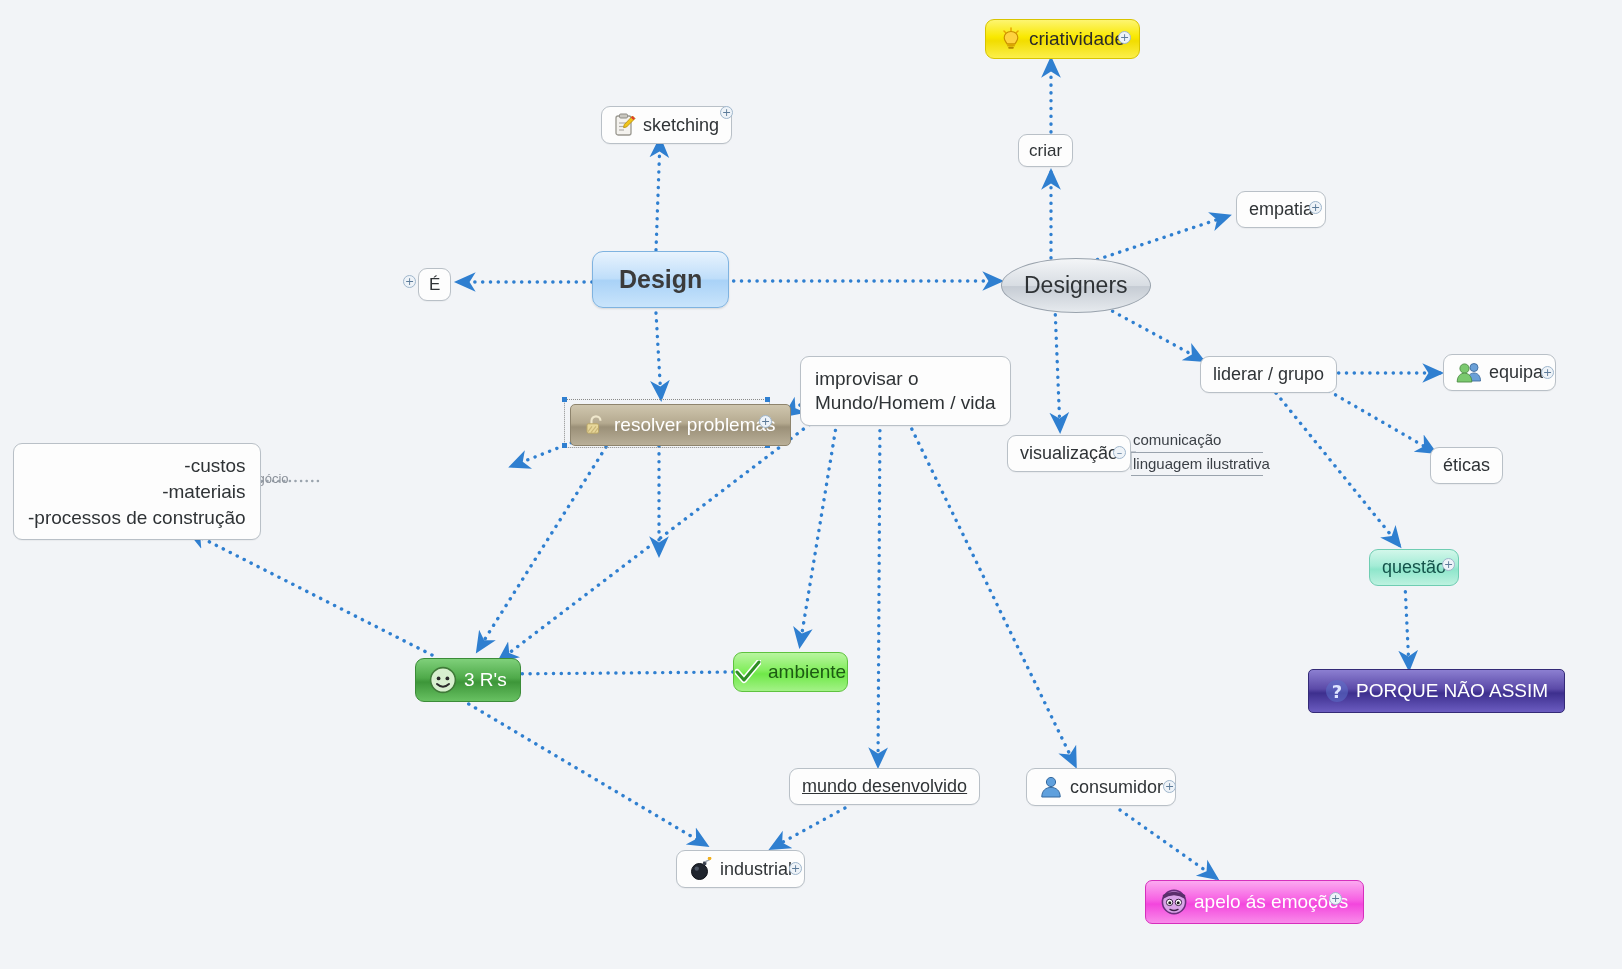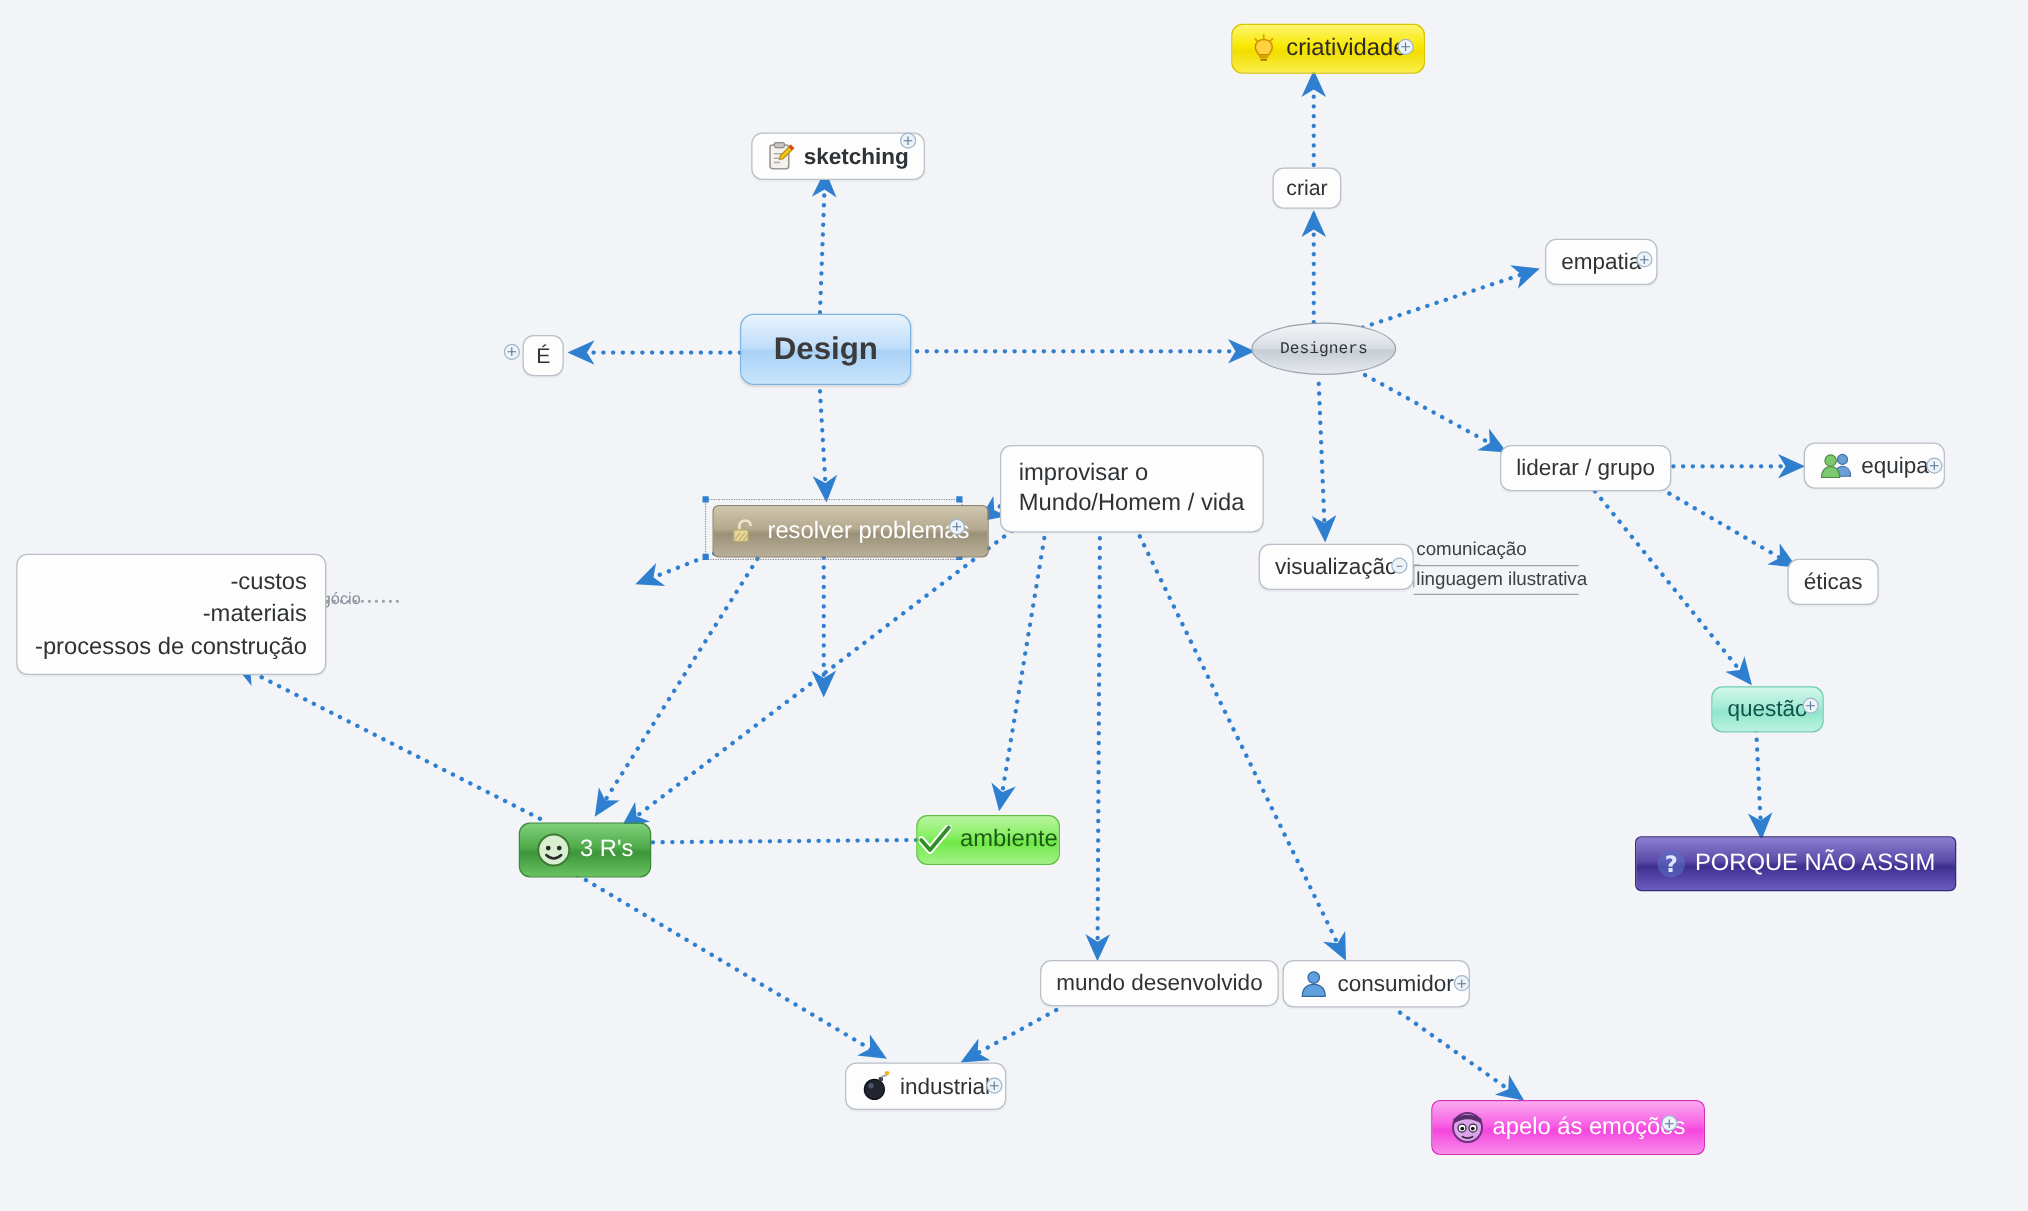--- a/index.html
+++ b/index.html
@@ -58,23 +58,22 @@
     padding: 12px 26px;
     border-radius: 11px;
     box-shadow: 0 1px 2px rgba(0,0,0,0.12);
   }
   
   .n-oval {
     background: linear-gradient(to bottom, #f3f5f7 0%, #d8dde3 50%, #c6ccd4 52%, #e6eaee 100%);
     border: 1px solid #9aa3ad;
     border-radius: 50%/50%;
     color: #2f3336;
-    font-size: 13px;
+    font-size: 23px;
     padding: 12px 22px;
-    font-family: Liberation Mono, monospace;
   }
   
   .n-yellow {
     background: linear-gradient(to bottom, #fdf571 0%, #f9e800 45%, #f2dd00 55%, #fbef4a 100%);
     border: 1px solid #d8c400;
     color: #2b2b2b;
     font-size: 19px;
     padding: 7px 14px;
   }
   .n-brown {
@@ -263,21 +262,21 @@
       <path d="M1126,452 L1136,452"></path>
       <path d="M1131,452 L1131,470"></path>
     </g>
   </svg>
 
   <div class="node n-plain n-small" style="left:418px; top:268px;">
     <span>É</span>
   </div>
   <div class="expander" style="left:403px; top:275px;">+</div>
 
-  <div class="node n-plain" style="left:601px; top:106px;font-weight:bold;">
+  <div class="node n-plain" style="left:601px; top:106px;">
     <svg class="ico" width="22" height="24" viewBox="0 0 22 24">
       <rect x="2" y="3" width="15" height="19" rx="2" fill="#f4f2ee" stroke="#9a9890" stroke-width="1.3"></rect>
       <rect x="5.5" y="1" width="8" height="4" rx="1.2" fill="#c9c7c0" stroke="#8d8b84" stroke-width="1"></rect>
       <line x1="5" y1="10" x2="13" y2="10" stroke="#b0aea8" stroke-width="1.2"></line>
       <line x1="5" y1="13.5" x2="13" y2="13.5" stroke="#b0aea8" stroke-width="1.2"></line>
       <line x1="5" y1="17" x2="10" y2="17" stroke="#b0aea8" stroke-width="1.2"></line>
       <path d="M18.5 3 L21 5.5 L12.5 14 L9.6 14.6 L10.2 11.7 Z" fill="#f0c419" stroke="#b9910f" stroke-width="0.9"></path>
       <path d="M18.5 3 L21 5.5 L19.4 7.1 L16.9 4.6 Z" fill="#e03b2f"></path>
     </svg>
     <span>sketching</span>
@@ -404,21 +403,21 @@
   </div>
 
   <div class="node n-lightgreen" style="left:733px; top:652px;">
     <svg class="ico" width="26" height="24" viewBox="0 0 26 24">
       <path d="M2 12 L9 20 L24 2" fill="none" stroke="#ffffff" stroke-width="6" stroke-linecap="round" stroke-linejoin="round"></path>
       <path d="M2 12 L9 20 L24 2" fill="none" stroke="#2f8f25" stroke-width="3" stroke-linecap="round" stroke-linejoin="round"></path>
     </svg>
     <span>ambiente</span>
   </div>
 
-  <div class="node n-plain" style="left:832px; top:768px;">
+  <div class="node n-plain" style="left:789px; top:768px;text-decoration:underline;">
     <span>mundo desenvolvido</span>
   </div>
 
   <div class="node n-plain" style="left:1026px; top:768px;">
     <svg class="ico" width="24" height="24" viewBox="0 0 24 24">
       <circle cx="12" cy="7" r="4.6" fill="#5fa0dd" stroke="#35699f" stroke-width="1"></circle>
       <path d="M2.8 22 C2.8 15.6 6.8 12.4 12 12.4 C17.2 12.4 21.2 15.6 21.2 22 Z" fill="#5fa0dd" stroke="#35699f" stroke-width="1"></path>
     </svg>
     <span>consumidor</span>
   </div>

